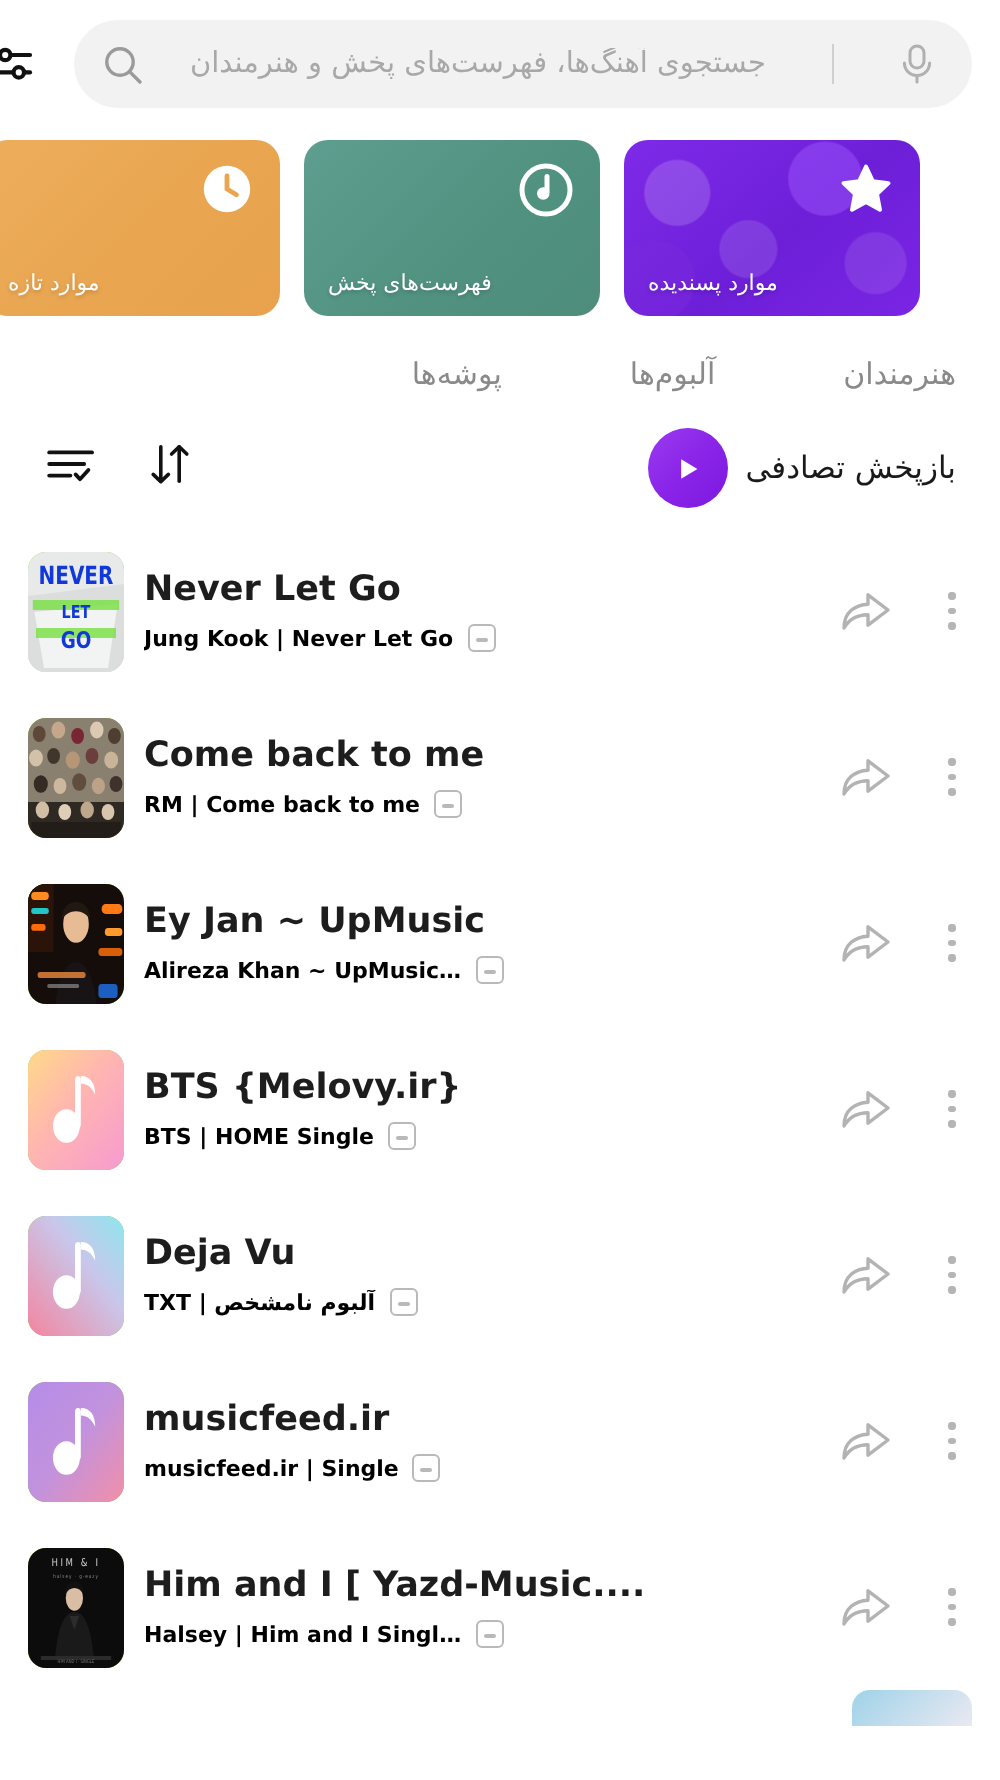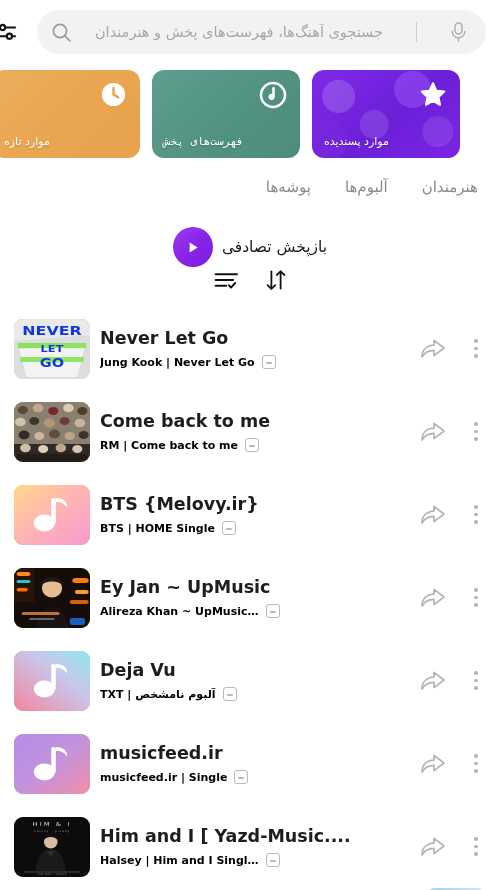--- a/index.html
+++ b/index.html
@@ -86,21 +86,21 @@
   }
   .cat-card .cat-label {
     color: #ffffff;
     font-size: 11px;
     align-self: flex-end;
     position: relative;
     z-index: 2;
     text-shadow: 0 1px 2px rgba(0,0,0,.18);
   }
   .card-orange { background: linear-gradient(135deg,#edae5c 0%, #e9a550 55%, #e8a24d 100%); }
-  .card-teal   { background: linear-gradient(135deg,#5d9e90 0%, #51917f 60%, #4e8d7c 100%); font-family: Liberation Mono, monospace; }
+  .card-teal   { background: linear-gradient(135deg,#5d9e90 0%, #51917f 60%, #4e8d7c 100%); }
   .card-purple {
     background: #7722e0;
     background-image:
       radial-gradient(circle at 18% 30%, rgba(255,255,255,.16) 0 16px, transparent 17px),
       radial-gradient(circle at 42% 62%, rgba(255,255,255,.12) 0 14px, transparent 15px),
       radial-gradient(circle at 68% 22%, rgba(160,90,255,.45) 0 18px, transparent 19px),
       radial-gradient(circle at 85% 70%, rgba(255,255,255,.10) 0 15px, transparent 16px),
       radial-gradient(circle at 10% 80%, rgba(120,40,220,.6) 0 20px, transparent 21px),
       linear-gradient(140deg,#7e2ae8 0%, #6d1fd8 55%, #7a25e4 100%);
   }
@@ -109,39 +109,38 @@
   .tabs-row {
     display: flex;
     flex-direction: row;
     align-items: flex-start;
     justify-content: flex-start;
     gap: 34px;
     padding: 20px 22px 0 22px;
   }
   .tab {
     display: flex;
-    flex-direction: column;
+    flex-direction: row;
     align-items: center;
     padding-bottom: 6px;
-    font-family: Liberation Serif, serif;
   }
   .tab-label { font-size: 15px; color: #8a8a8a; white-space: nowrap; }
   .tab.active .tab-label { color: #111; font-weight: bold; font-size: 17px; }
   .tab-underline {
     margin-top: 8px;
     width: 30px; height: 5px;
     border-radius: 3px;
     background: transparent;
   }
   .tab.active .tab-underline { background: #8627e8; }
 
   
   .shuffle-row {
     display: flex;
-    flex-direction: column;
+    flex-direction: row;
     align-items: center;
     padding: 12px 22px 10px 22px;
   }
   .shuffle-left {
     display: flex; flex-direction: row; align-items: center; gap: 9px;
   }
   .play-circle {
     width: 40px; height: 40px; border-radius: 50%;
     background: linear-gradient(135deg,#9a3bf0 0%, #8a24e8 50%, #7d18e0 100%);
     display: flex; align-items: center; justify-content: center;
@@ -154,21 +153,21 @@
   
   .song-list { padding: 0 0 0 0; }
   .song-row {
     display: flex;
     flex-direction: row;
     align-items: center;
     height: 83px;
     padding: 0 14px 0 14px;
   }
   .thumb {
-    width: 76px; height: 60px;
+    width: 48px; height: 60px;
     border-radius: 9px;
     flex-shrink: 0;
     overflow: hidden;
     position: relative;
     background: #84cc16;
   }
   .thumb svg, .thumb .art { width:100%; height:100%; display:block; }
   .song-texts {
     flex: 1;
     display: flex;
@@ -443,58 +442,20 @@
           <i></i>
           <i></i>
         </span>
         <span class="share-ic">
           <svg width="28" height="26" viewBox="0 0 28 26" fill="none">
             <path d="M3 21c0-8 5.6-11.6 12-11.9V4.4L25 12l-10 7.6v-5.2C9.6 14.4 5.6 16.6 3 21z" stroke="#b3b3b3" stroke-width="1.7" stroke-linejoin="round" fill="none"></path>
           </svg>
         </span>
       </div>
       <div class="song-texts">
-        <div class="song-title">BTS {Melovy.ir}</div>
-        <div class="song-sub-row">
-          <div class="song-sub">BTS | HOME Single</div>
-          <span class="sd-badge"></span>
-        </div>
-      </div>
-      <div class="thumb">
-  <svg viewBox="0 0 60 60" class="art" preserveAspectRatio="none">
-    <defs>
-            <linearGradient id="gyp" x1="0" y1="0" x2="1" y2="1">
-      <stop offset="0%" stop-color="#ffd98a"></stop>
-              <stop offset="45%" stop-color="#ffb6b0"></stop>
-      <stop offset="100%" stop-color="#f79ad0"></stop>
-            </linearGradient>
-          </defs>
-    <rect width="60" height="60" fill="url(#gyp)"></rect>
-    <g fill="#fff">
-      <circle cx="24" cy="38" r="8.4"></circle>
-      <rect x="29.4" y="13" width="3.6" height="26" rx="1.8"></rect>
-      <path d="M33 13c6 0 9 3.6 9 9.4-2.6-4.2-5.2-5.4-9-5.6z"></path>
-    </g>
-  </svg>
-</div>
-    </div>
-    <div class="song-row">
-      <div class="row-actions">
-        <span class="kebab">
-          <i></i>
-          <i></i>
-          <i></i>
-        </span>
-        <span class="share-ic">
-          <svg width="28" height="26" viewBox="0 0 28 26" fill="none">
-            <path d="M3 21c0-8 5.6-11.6 12-11.9V4.4L25 12l-10 7.6v-5.2C9.6 14.4 5.6 16.6 3 21z" stroke="#b3b3b3" stroke-width="1.7" stroke-linejoin="round" fill="none"></path>
-          </svg>
-        </span>
-      </div>
-      <div class="song-texts">
         <div class="song-title">Ey Jan ~ UpMusic</div>
         <div class="song-sub-row">
           <div class="song-sub">Alireza Khan ~ UpMusic…</div>
           <span class="sd-badge"></span>
         </div>
       </div>
       <div class="thumb">
   <svg viewBox="0 0 60 60" class="art" preserveAspectRatio="none">
     <rect width="60" height="60" fill="#140d0a"></rect>
     <rect x="0" y="0" width="16" height="34" fill="#2a1409"></rect>
@@ -520,20 +481,58 @@
           <i></i>
           <i></i>
         </span>
         <span class="share-ic">
           <svg width="28" height="26" viewBox="0 0 28 26" fill="none">
             <path d="M3 21c0-8 5.6-11.6 12-11.9V4.4L25 12l-10 7.6v-5.2C9.6 14.4 5.6 16.6 3 21z" stroke="#b3b3b3" stroke-width="1.7" stroke-linejoin="round" fill="none"></path>
           </svg>
         </span>
       </div>
       <div class="song-texts">
+        <div class="song-title">BTS {Melovy.ir}</div>
+        <div class="song-sub-row">
+          <div class="song-sub">BTS | HOME Single</div>
+          <span class="sd-badge"></span>
+        </div>
+      </div>
+      <div class="thumb">
+  <svg viewBox="0 0 60 60" class="art" preserveAspectRatio="none">
+    <defs>
+            <linearGradient id="gyp" x1="0" y1="0" x2="1" y2="1">
+      <stop offset="0%" stop-color="#ffd98a"></stop>
+              <stop offset="45%" stop-color="#ffb6b0"></stop>
+      <stop offset="100%" stop-color="#f79ad0"></stop>
+            </linearGradient>
+          </defs>
+    <rect width="60" height="60" fill="url(#gyp)"></rect>
+    <g fill="#fff">
+      <circle cx="24" cy="38" r="8.4"></circle>
+      <rect x="29.4" y="13" width="3.6" height="26" rx="1.8"></rect>
+      <path d="M33 13c6 0 9 3.6 9 9.4-2.6-4.2-5.2-5.4-9-5.6z"></path>
+    </g>
+  </svg>
+</div>
+    </div>
+    <div class="song-row">
+      <div class="row-actions">
+        <span class="kebab">
+          <i></i>
+          <i></i>
+          <i></i>
+        </span>
+        <span class="share-ic">
+          <svg width="28" height="26" viewBox="0 0 28 26" fill="none">
+            <path d="M3 21c0-8 5.6-11.6 12-11.9V4.4L25 12l-10 7.6v-5.2C9.6 14.4 5.6 16.6 3 21z" stroke="#b3b3b3" stroke-width="1.7" stroke-linejoin="round" fill="none"></path>
+          </svg>
+        </span>
+      </div>
+      <div class="song-texts">
         <div class="song-title">Deja Vu</div>
         <div class="song-sub-row">
           <div class="song-sub">TXT | آلبوم نامشخص</div>
           <span class="sd-badge"></span>
         </div>
       </div>
       <div class="thumb">
   <svg viewBox="0 0 60 60" class="art" preserveAspectRatio="none">
     <defs>
             <linearGradient id="gcp" x1="1" y1="0" x2="0" y2="1">

